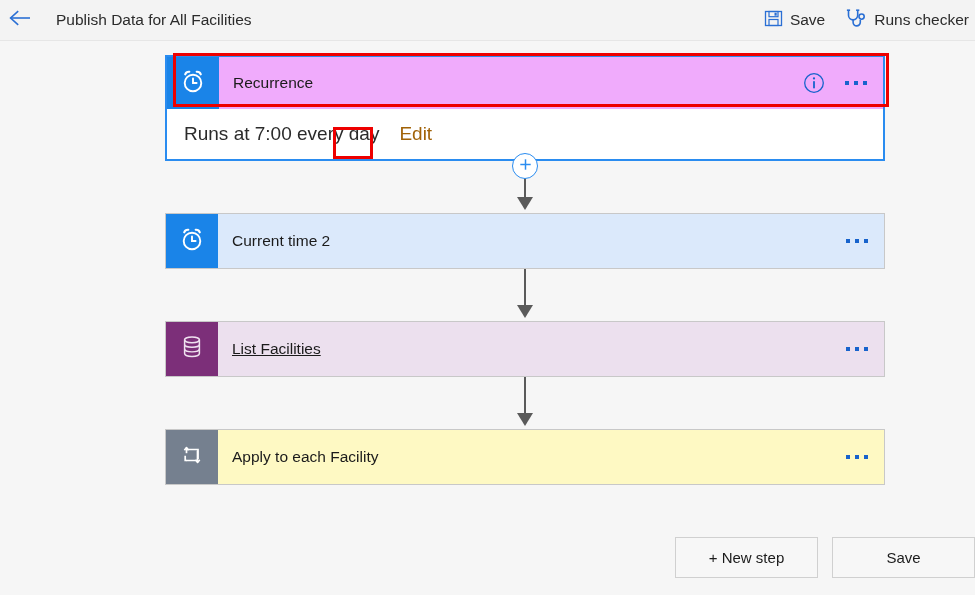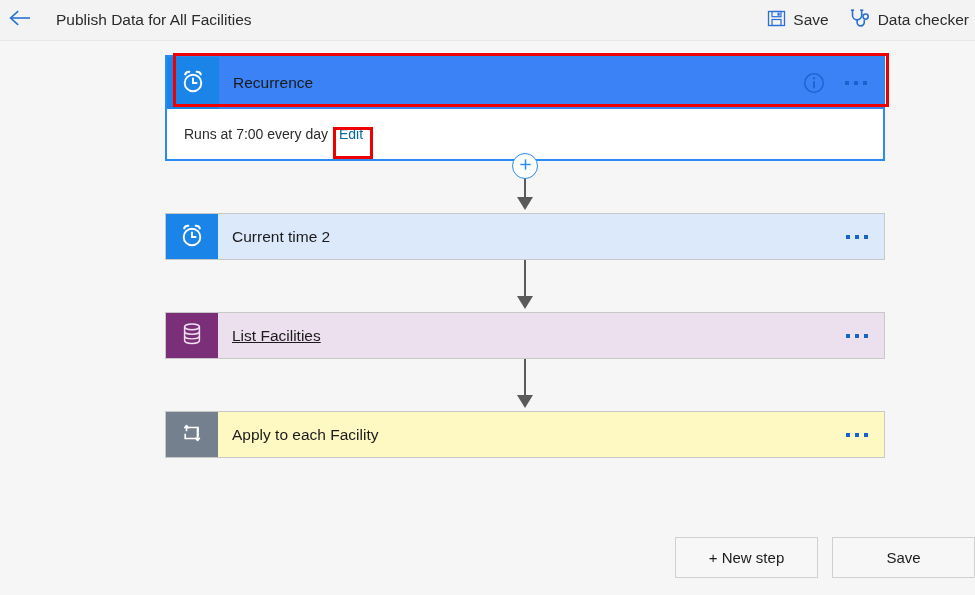--- a/index.html
+++ b/index.html
@@ -72,21 +72,21 @@
     left: 165px;
     top: 14px;
     width: 720px;
   }
 
   
   .card {
     position: relative;
     display: flex;
     align-items: stretch;
-    height: 47px;
+    height: 56px;
     border: 1px solid #c8c8c8;
     box-sizing: border-box;
     cursor: pointer;
   }
   .card-icon {
     width: 52px;
     flex: 0 0 52px;
     display: flex;
     align-items: center;
     justify-content: center;
@@ -135,34 +135,34 @@
   .recurrence-wrap {
     position: relative;
     border: 2px solid #2a8cf0;
     background: #ffffff;
     box-sizing: border-box;
   }
   .recurrence-head {
     display: flex;
     align-items: stretch;
     height: 52px;
-    background: #3b82f6;
+    background: #f0abfc;
   }
   .recurrence-detail {
     height: 50px;
     display: flex;
     align-items: center;
     padding-left: 17px;
     background: #ffffff;
-    font-size: 14px;
+    font-size: 19px;
     color: #2b2b2b;
   }
   .edit-link {
-    color: #0369a1;
-    margin-left: 11px;
+    color: #a16207;
+    margin-left: 20px;
     cursor: pointer;
     text-decoration: none;
     position: relative;
   }
 
   
   .annot {
     position: absolute;
     border: 3px solid #ee0000;
     box-sizing: border-box;
@@ -275,21 +275,21 @@
     <div class="hdr-action">
       <span>
         <svg width="22" height="21" viewBox="0 0 22 21">
           <path d="M3.5 2.2 v5.1 a4.6 4.6 0 0 0 9.2 0 V2.2" fill="none" stroke="#2a6fd4" stroke-width="1.6"></path>
           <line x1="1.9" y1="2.2" x2="5.1" y2="2.2" stroke="#2a6fd4" stroke-width="1.6"></line>
           <line x1="11.1" y1="2.2" x2="14.3" y2="2.2" stroke="#2a6fd4" stroke-width="1.6"></line>
           <path d="M8.1 12 v2.3 a3.6 3.6 0 0 0 7.2 0 v-2.2" fill="none" stroke="#2a6fd4" stroke-width="1.6"></path>
           <circle cx="16.6" cy="8.6" r="2.6" fill="none" stroke="#2a6fd4" stroke-width="1.6"></circle>
         </svg>
       </span>
-      <span>Data checker</span>
+      <span>Runs checker</span>
     </div>
 
   </div>
 </div>
 
 <div class="canvas">
   <div class="flow-col">
 
     <div class="recurrence-wrap">
 

